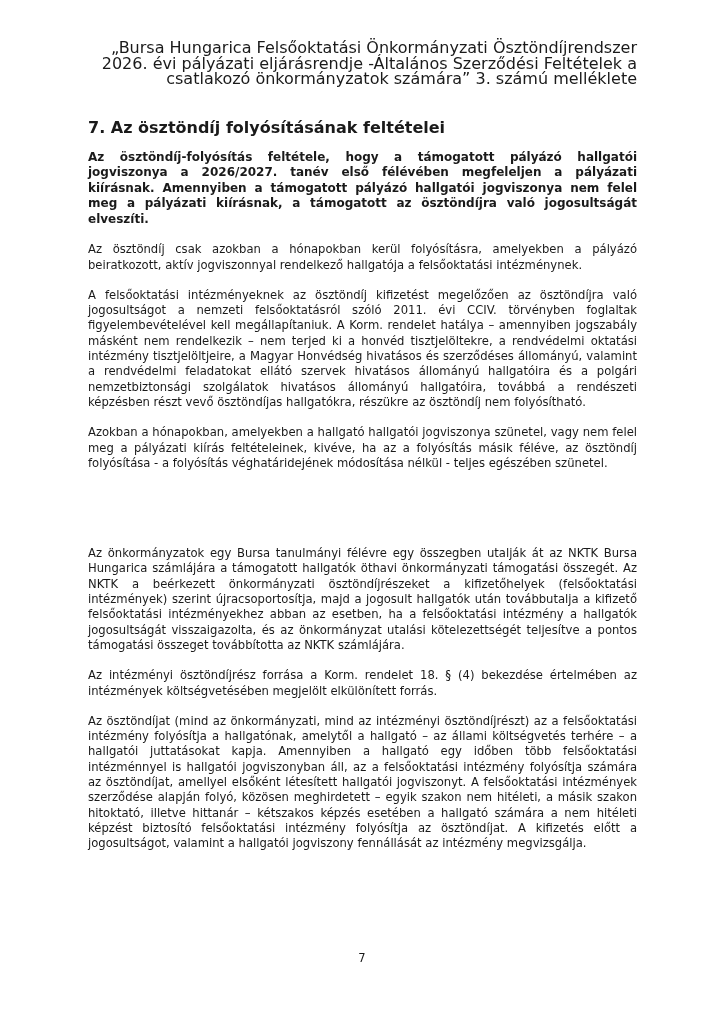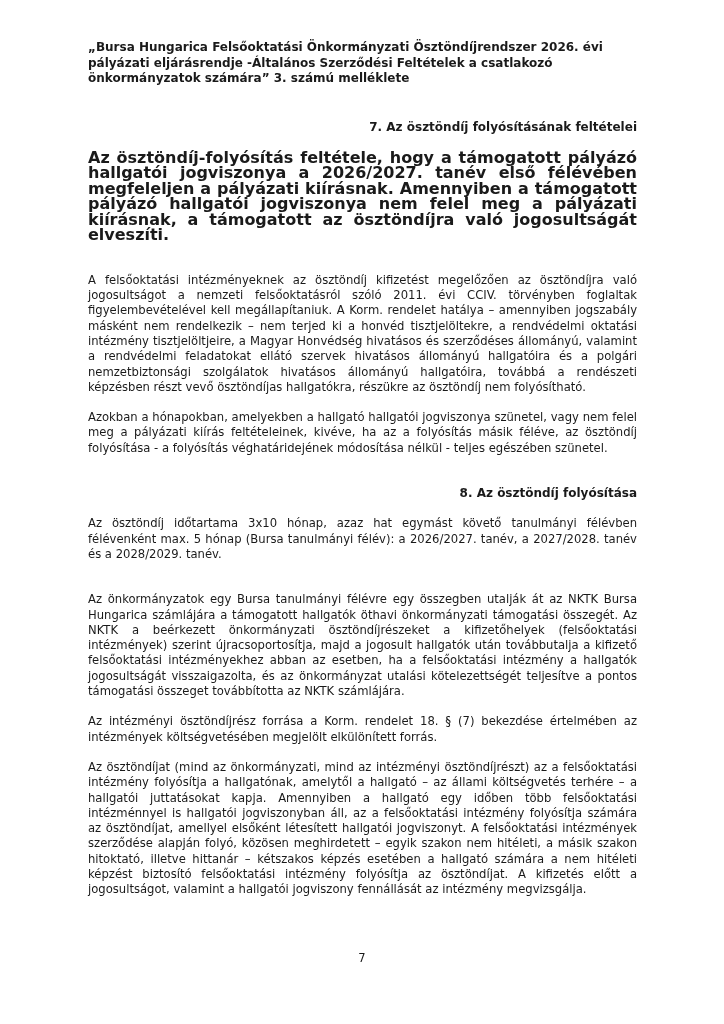--- a/index.html
+++ b/index.html
@@ -2,51 +2,50 @@
 <html><head>
 <meta charset="utf-8">
 <style>
   html, body { margin: 0; padding: 0; background: #ffffff; }
   body { width: 724px; height: 1024px; position: relative; overflow: hidden; }
   .page {
     position: absolute; left: 88px; top: 40px; width: 549px;
     font-family: "DejaVu Sans", sans-serif;
     font-size: 11.6px; line-height: 15.3px; color: #1a1a1a;
   }
-  .header { text-align: left; font-size: 12px; line-height: 15.5px; margin: 0 0 0 0; font-weight: bold; }
-  .sec-title { font-weight: bold; font-size: 12px; margin: 0; text-align: right; }
+  .header { text-align: right; font-size: 16px; line-height: 15.5px; margin: 0 0 0 0; }
+  .sec-title { font-weight: bold; font-size: 16px; margin: 0; }
   p { margin: 0; text-align: justify; }
-  .bold { font-weight: bold; font-size: 16px; line-height: 15.5px; }
+  .bold { font-weight: bold; font-size: 12px; line-height: 15.5px; }
   .footer {
     position: absolute; top: 951px; left: 0; width: 724px; text-align: center;
     font-family: "DejaVu Sans", sans-serif; font-size: 11.5px; color: #1a1a1a;
   }
 </style>
 </head>
 <body>
 
 <div class="page">
   <p class="header">„Bursa Hungarica Felsőoktatási Önkormányzati Ösztöndíjrendszer 2026. évi pályázati eljárásrendje  -Általános Szerződési Feltételek a csatlakozó önkormányzatok számára”  3. számú melléklete</p>
 
   <div style="height:33px"></div>
   <h2 class="sec-title">7. Az ösztöndíj folyósításának feltételei</h2>
   <div style="height:15px"></div>
   <p class="bold">Az ösztöndíj-folyósítás feltétele, hogy a támogatott pályázó hallgatói jogviszonya a 2026/2027. tanév első félévében megfeleljen a pályázati kiírásnak. Amennyiben a támogatott pályázó hallgatói jogviszonya nem felel meg a pályázati kiírásnak, a támogatott az ösztöndíjra való jogosultságát elveszíti.</p>
   <div style="height:15px"></div>
+  <p>Az ösztöndíj csak azokban a hónapokban kerül folyósításra, amelyekben a pályázó beiratkozott, aktív jogviszonnyal rendelkező hallgatója a felsőoktatási intézménynek.</p>
   <div style="height:15px"></div>
   <p>A felsőoktatási intézményeknek az ösztöndíj kifizetést megelőzően az ösztöndíjra való jogosultságot a nemzeti felsőoktatásról szóló 2011. évi CCIV. törvényben foglaltak figyelembevételével kell megállapítaniuk. A Korm. rendelet hatálya – amennyiben jogszabály másként nem rendelkezik – nem terjed ki a honvéd tisztjelöltekre, a rendvédelmi oktatási intézmény tisztjelöltjeire, a Magyar Honvédség hivatásos és szerződéses állományú, valamint a rendvédelmi feladatokat ellátó szervek hivatásos állományú hallgatóira és a polgári nemzetbiztonsági szolgálatok hivatásos állományú hallgatóira, továbbá a rendészeti képzésben részt vevő ösztöndíjas hallgatókra, részükre az ösztöndíj nem folyósítható.</p>
   <div style="height:15px"></div>
   <p>Azokban a hónapokban, amelyekben a hallgató hallgatói jogviszonya szünetel, vagy nem felel meg a pályázati kiírás feltételeinek, kivéve, ha az a folyósítás másik féléve, az ösztöndíj folyósítása - a folyósítás véghatáridejének módosítása nélkül - teljes egészében szünetel.</p>
 
   <div style="height:30px"></div>
-  <h2 class="sec-title">8. Az ösztöndíj folyósítása</h2>
   <div style="height:15px"></div>
-  <p>Az ösztöndíj időtartama 3x10 hónap, azaz hat egymást követő tanulmányi félévben félévenként max. 5 hónap (Bursa tanulmányi félév): a 2026/2027. tanév, a 2027/2028. tanév és a 2028/2029. tanév.</p>
   <div style="height:15px"></div>
   <div style="height:15px"></div>
   <p>Az önkormányzatok egy Bursa tanulmányi félévre egy összegben utalják át az NKTK Bursa Hungarica számlájára a támogatott hallgatók öthavi önkormányzati támogatási összegét. Az NKTK a beérkezett önkormányzati ösztöndíjrészeket a kifizetőhelyek (felsőoktatási intézmények) szerint újracsoportosítja, majd a jogosult hallgatók után továbbutalja a kifizető felsőoktatási intézményekhez abban az esetben, ha a felsőoktatási intézmény a hallgatók jogosultságát visszaigazolta, és az önkormányzat utalási kötelezettségét teljesítve a pontos támogatási összeget továbbította az NKTK számlájára.</p>
   <div style="height:15px"></div>
-  <p>Az intézményi ösztöndíjrész forrása a Korm. rendelet 18. § (7) bekezdése értelmében az intézmények költségvetésében megjelölt elkülönített forrás.</p>
+  <p>Az intézményi ösztöndíjrész forrása a Korm. rendelet 18. § (4) bekezdése értelmében az intézmények költségvetésében megjelölt elkülönített forrás.</p>
   <div style="height:15px"></div>
   <p>Az ösztöndíjat (mind az önkormányzati, mind az intézményi ösztöndíjrészt) az a felsőoktatási intézmény folyósítja a hallgatónak, amelytől a hallgató – az állami költségvetés terhére – a hallgatói juttatásokat kapja. Amennyiben a hallgató egy időben több felsőoktatási intézménnyel is hallgatói jogviszonyban áll, az a felsőoktatási intézmény folyósítja számára az ösztöndíjat, amellyel elsőként létesített hallgatói jogviszonyt. A felsőoktatási intézmények szerződése alapján folyó, közösen meghirdetett – egyik szakon nem hitéleti, a másik szakon hitoktató, illetve hittanár – kétszakos képzés esetében a hallgató számára a nem hitéleti képzést biztosító felsőoktatási intézmény folyósítja az ösztöndíjat. A kifizetés előtt a jogosultságot, valamint a hallgatói jogviszony fennállását az intézmény megvizsgálja.</p>
 </div>
 
 <div class="footer">7</div>
 
 </body></html>

